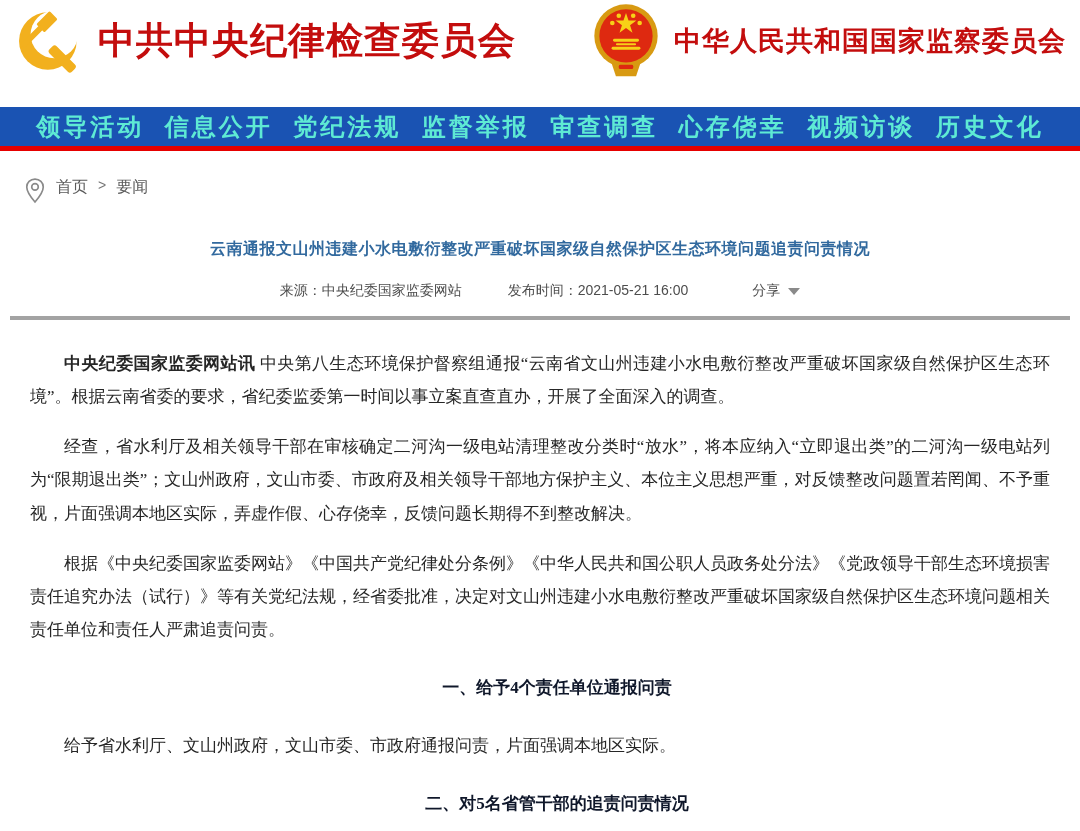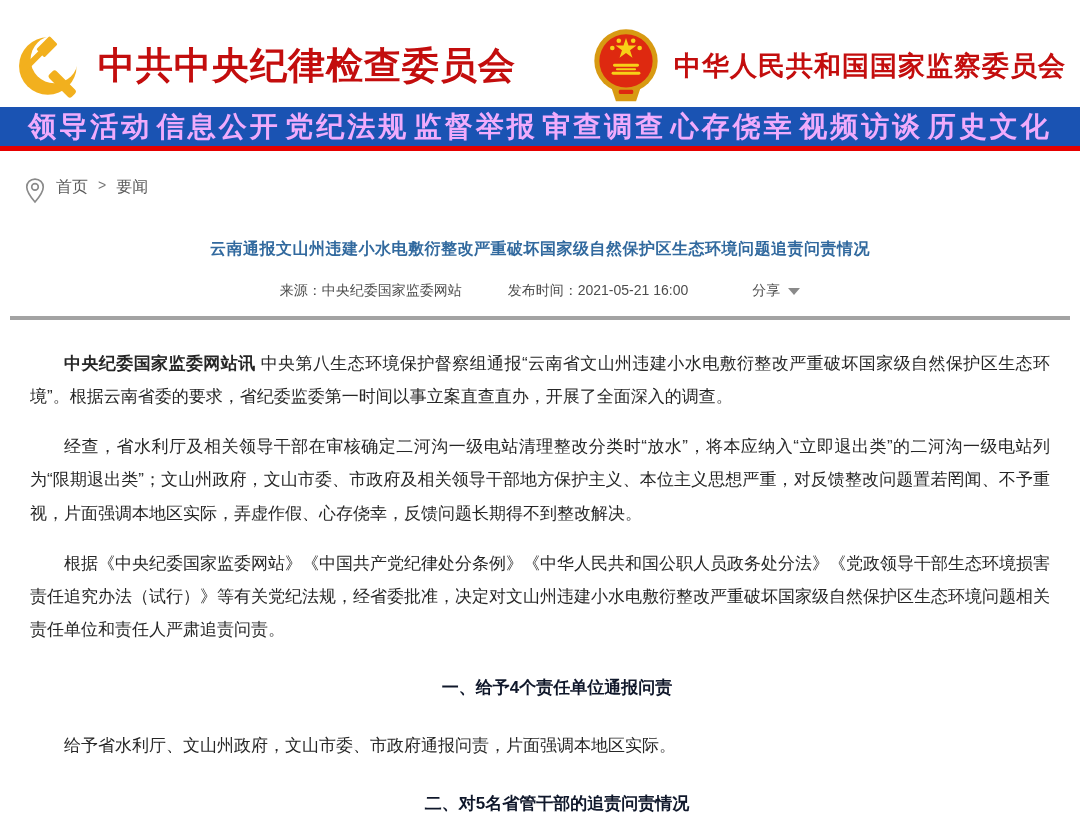--- a/index.html
+++ b/index.html
@@ -6,41 +6,41 @@
   html, body { background: #ffffff; }
   body {
     width: 1080px; height: 831px; overflow: hidden;
     font-family: "Liberation Sans", "DejaVu Sans", sans-serif;
     color: #262626;
   }
 
   
   .site-header {
     height: 107px; background: #ffffff;
-    display: flex; align-items: flex-end; justify-content: space-between;
+    display: flex; align-items: flex-start; justify-content: space-between;
     padding: 0 14px;
   }
   .brand { display: flex; align-items: center; cursor: pointer; }
   .brand-logo { width: 72px; height: 82px; margin-right: 12px; flex: 0 0 auto; }
   .brand-title {
     font-family: "Liberation Serif", "DejaVu Serif", serif;
     font-weight: bold; color: #c30d0d; letter-spacing: 1px; white-space: nowrap;
   }
   .brand-left .brand-title { font-size: 37px; }
   .brand-right .brand-title { font-size: 27px; font-family: Liberation Mono, monospace; }
 
   
   .main-nav {
     height: 44px; background: #1a53b3;
     border-bottom: 5px solid #e60000;
     display: flex; align-items: center; justify-content: space-around;
     padding: 0 26px;
   }
   .nav-item {
-    color: #f0abfc; font-size: 28px; font-weight: bold;
+    color: #5eead4; font-size: 24px; font-weight: bold;
     font-family: "Liberation Serif", "DejaVu Serif", serif;
     letter-spacing: 3px; text-decoration: none; cursor: pointer;
   }
 
   
   .breadcrumb {
     display: flex; align-items: flex-start;
     padding: 26px 24px 8px 24px;
     color: #5a5a5a; font-size: 16px;
   }
@@ -61,21 +61,21 @@
   }
   .meta-item { white-space: nowrap; }
   .meta-gap-1 { margin-left: 46px; }
   .meta-gap-2 { margin-left: 64px; cursor: pointer; display: inline-flex; align-items: center; }
   .caret-down {
     display: inline-block; width: 0; height: 0; margin-left: 8px;
     border-left: 6px solid transparent; border-right: 6px solid transparent;
     border-top: 7px solid #8a8a8a;
   }
 
-  .article-body { padding: 10px 30px 0 30px; }
+  .article-body { padding: 10px 30px 0 30px; font-family: Liberation Serif, serif; }
   .para {
     font-size: 17px; line-height: 1.95; text-indent: 2em;
     margin: 17px 0; color: #262626; text-align: justify;
   }
   .para-heading {
     font-size: 17px; font-weight: bold; text-indent: 2em;
     margin: 30px 0; color: #0f172a; text-align: center;
   }
   .para strong { font-weight: bold; }
 </style>

